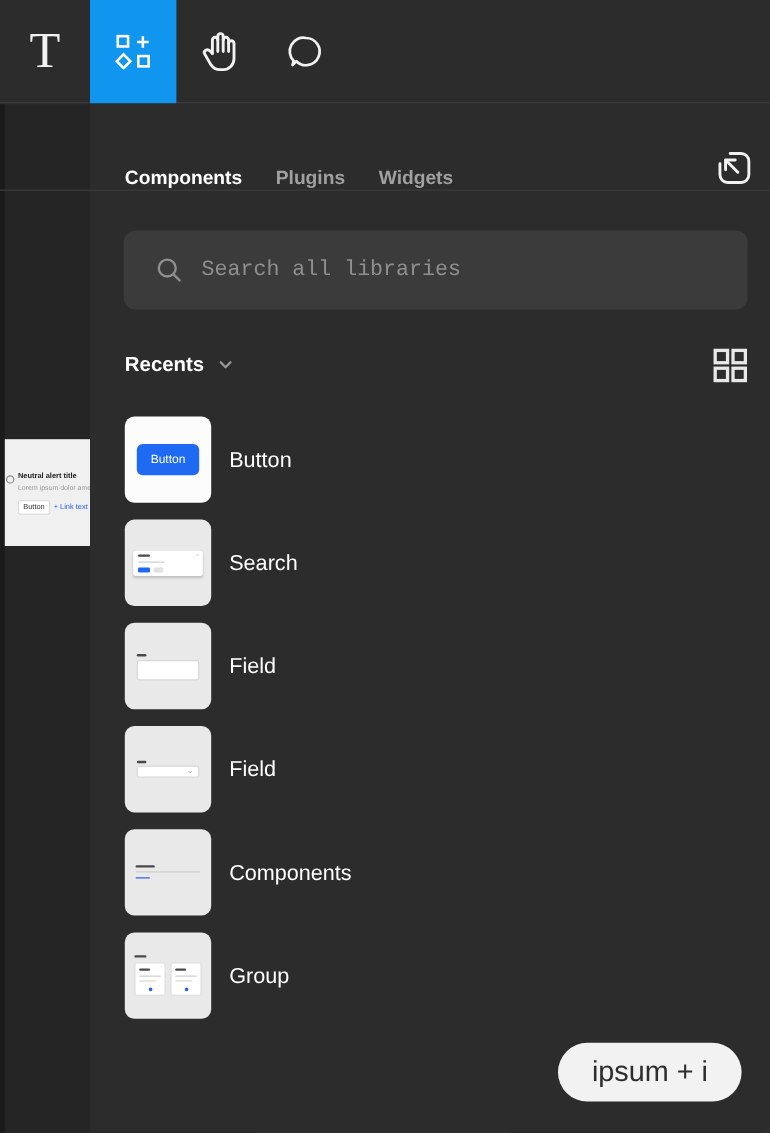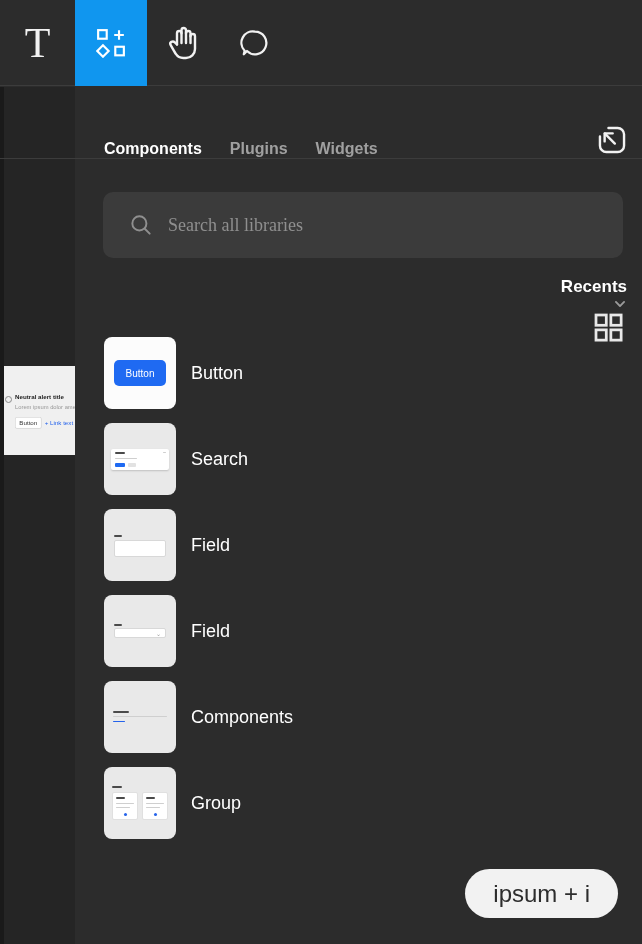--- a/index.html
+++ b/index.html
@@ -40,24 +40,24 @@
   .tabs-row { height:71px; display:flex; align-items:flex-end; padding:0 12px 0 29px; }
   .tab { font-size:16px; font-weight:600; color:#a0a0a0; margin-right:28px; cursor:pointer; white-space:nowrap; }
   .tab.active { color:#ffffff; }
   .tabs-spacer { flex:1; }
   .nav-icon-btn { width:36px; height:36px; display:flex; align-items:center; justify-content:center; cursor:pointer; }
 
   .search-box { margin:34px 19px 0 28px; height:66px; background:#3b3b3b; border-radius:10px;
                 display:flex; align-items:center; padding:0 16px; }
   .search-box svg { flex:none; margin:0 14px 0 9px; }
   .search-input { flex:1; background:transparent; border:none; outline:none; color:#e6e6e6;
-                  font-size:18px; font-family:Liberation Serif, serif; }
+                  font-size:18px; font-family:Liberation Mono, monospace; }
   .search-input::placeholder { color:#8f8f8f; }
 
-  .section-row { margin-top:19px; height:34px; display:flex; align-items:flex-end; padding:0 15px 0 29px;flex-direction:column; }
+  .section-row { margin-top:29px; height:34px; display:flex; align-items:center; padding:0 15px 0 29px; }
   .section-title { font-size:17px; font-weight:700; color:#ffffff; }
   .section-chevron { margin-left:11px; display:flex; align-items:center; cursor:pointer; }
   .section-spacer { flex:1; }
   .grid-toggle { width:38px; height:34px; display:flex; align-items:center; justify-content:center; cursor:pointer; }
 
   .list { margin-top:26px; padding-left:29px; }
   .list-item { display:flex; align-items:center; margin-bottom:14px; cursor:pointer; }
   .item-label { margin-left:15px; font-size:18px; color:#ffffff; }
 
   .thumb { position:relative; width:72px; height:72px; border-radius:8px; background:#e9e9e9; overflow:hidden; flex:none; }

